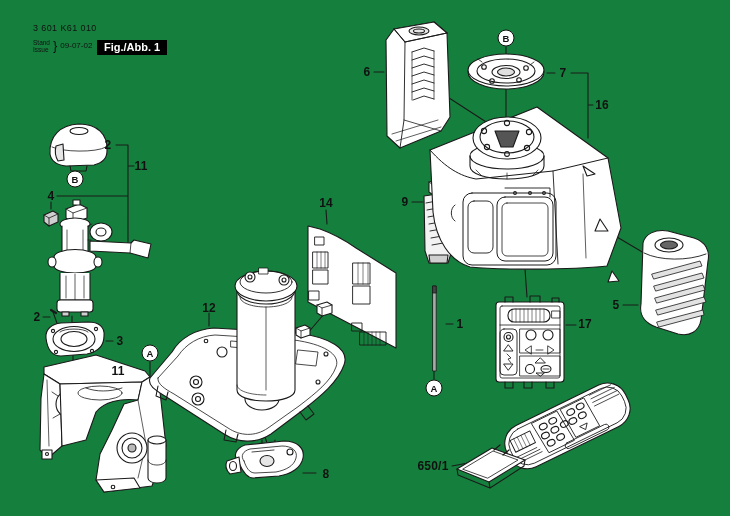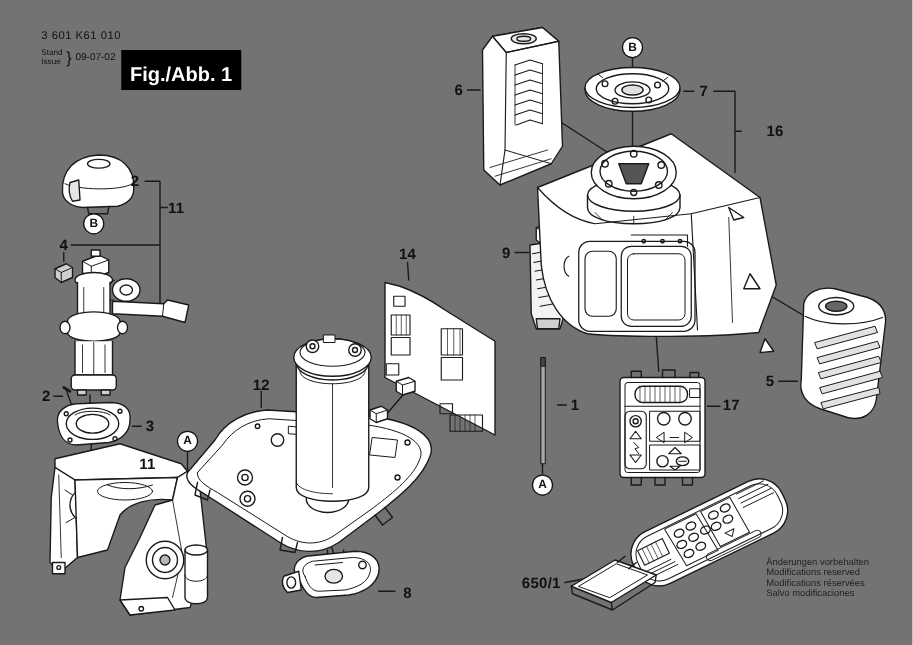--- a/index.html
+++ b/index.html
@@ -1,31 +1,31 @@
 <!DOCTYPE html>
 <html><head>
 <meta charset="utf-8">
 <style>
   html,body{margin:0;padding:0;background:#fff;}
-  .page{position:relative;width:730px;height:516px;background:#737373;overflow:hidden;
+  .page{position:relative;width:730px;height:516px;background:#15803d;overflow:hidden;
         font-family:"Liberation Sans",sans-serif;color:#111;}
   svg.art{position:absolute;left:0;top:0;}
   .callout{position:absolute;transform:translate(-50%,-50%);font-weight:bold;font-size:12px;
            color:#111;white-space:nowrap;letter-spacing:.2px;}
   .refmark{position:absolute;transform:translate(-50%,-50%);width:15px;height:15px;
            border:1.6px solid #111;border-radius:50%;background:#fff;display:flex;
            align-items:center;justify-content:center;font-size:9.5px;font-weight:bold;}
   .header{position:absolute;left:33px;top:23px;}
   .pn{font-size:9px;letter-spacing:.4px;}
   .issue-row{display:flex;align-items:center;gap:2px;margin-top:5px;}
   .stand-issue{font-size:6.5px;line-height:7px;}
   .brace{font-size:13px;font-weight:400;margin:0 1px;}
   .date{font-size:8px;}
   .fig-badge{position:absolute;left:97px;top:40px;background:#000;color:#fff;
-             font-weight:bold;font-size:16px;padding:12px 7px 2px;}
+             font-weight:bold;font-size:11px;padding:1px 7px 2px;}
   .footer{position:absolute;left:613px;top:446px;font-size:7.5px;line-height:8.4px;color:#222;}
 </style>
 </head>
 <body>
 
 <div class="page">
 
 <svg class="art" width="730" height="516" viewBox="0 0 730 516">
 <g stroke="#1a1a1a" stroke-width="1.1" fill="none" stroke-linejoin="round" stroke-linecap="round">
 
@@ -328,31 +328,25 @@
 <div class="callout" style="left:51px;top:196px">4</div>
 <div class="callout" style="left:37px;top:317px">2</div>
 <div class="callout" style="left:120px;top:341px">3</div>
 <div class="callout" style="left:118px;top:371px">11</div>
 <div class="callout" style="left:209px;top:308px">12</div>
 <div class="callout" style="left:326px;top:203px">14</div>
 <div class="callout" style="left:405px;top:202px">9</div>
 <div class="callout" style="left:460px;top:324px">1</div>
 <div class="callout" style="left:367px;top:72px">6</div>
 <div class="callout" style="left:563px;top:73px">7</div>
-<div class="callout" style="left:620px;top:105px">16</div>
+<div class="callout" style="left:602px;top:105px">16</div>
 <div class="callout" style="left:585px;top:324px">17</div>
 <div class="callout" style="left:616px;top:305px">5</div>
 <div class="callout" style="left:326px;top:474px">8</div>
 <div class="callout" style="left:433px;top:466px">650/1</div>
 
 <div class="refmark" style="left:75px;top:179px">B</div>
 <div class="refmark" style="left:506px;top:38px">B</div>
 <div class="refmark" style="left:150px;top:353px">A</div>
 <div class="refmark" style="left:434px;top:388px">A</div>
 
-<div class="footer">
-  <div>Änderungen vorbehalten</div>
-  <div>Modifications reserved</div>
-  <div>Modifications réservées</div>
-  <div>Salvo modificaciones</div>
+
 </div>
 
-</div>
-
 </body></html>

